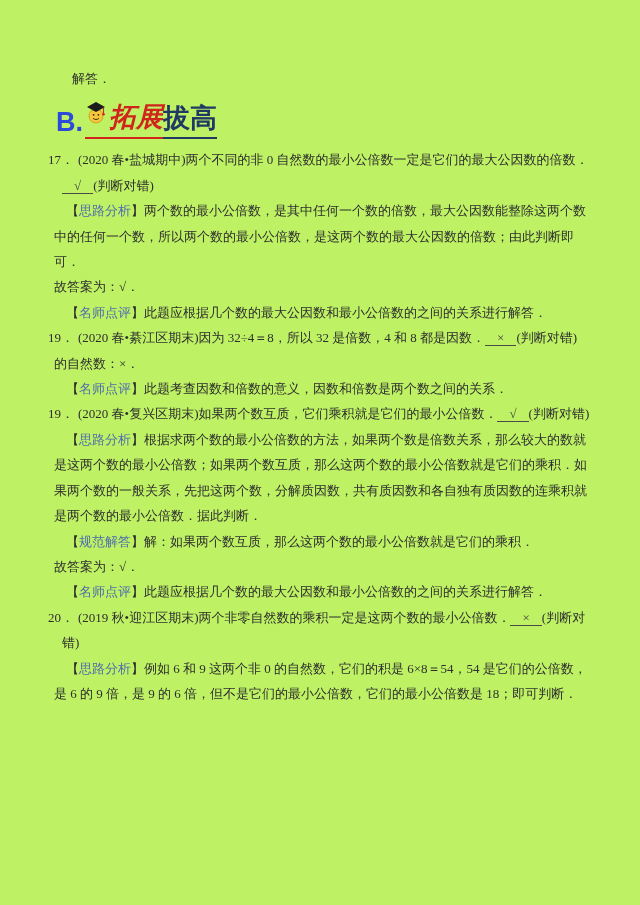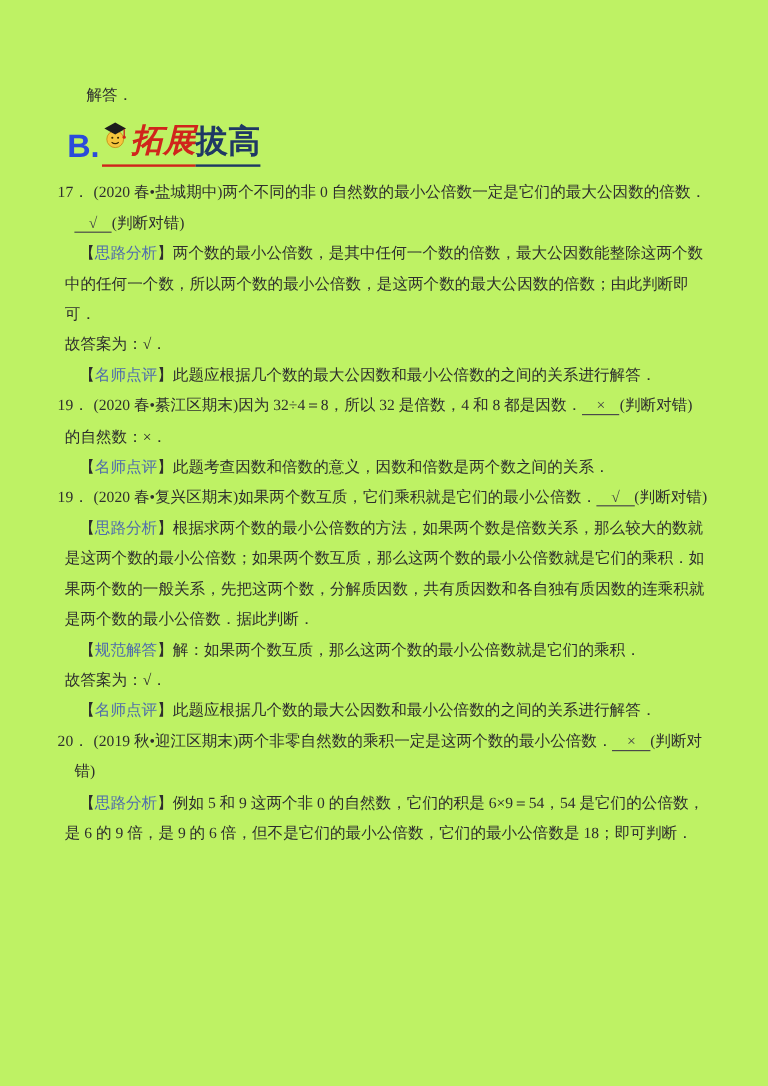--- a/index.html
+++ b/index.html
@@ -102,16 +102,16 @@
   <section class="question">
     <p class="stem"><span class="qnum">19．</span><span>(2020 春•复兴区期末)如果两个数互质，它们乘积就是它们的最小公倍数．</span><span class="answer">√</span><span>(判断对错)</span></p>
     <p class="labeled"><span class="bk">【</span><span class="lbl">思路分析</span><span class="bk">】</span><span>根据求两个数的最小公倍数的方法，如果两个数是倍数关系，那么较大的数就是这两个数的最小公倍数；如果两个数互质，那么这两个数的最小公倍数就是它们的乘积．如果两个数的一般关系，先把这两个数，分解质因数，共有质因数和各自独有质因数的连乘积就是两个数的最小公倍数．据此判断．</span></p>
     <p class="labeled"><span class="bk">【</span><span class="lbl">规范解答</span><span class="bk">】</span><span>解：如果两个数互质，那么这两个数的最小公倍数就是它们的乘积．</span></p>
     <p class="para">故答案为：√．</p>
     <p class="labeled"><span class="bk">【</span><span class="lbl">名师点评</span><span class="bk">】</span><span>此题应根据几个数的最大公因数和最小公倍数的之间的关系进行解答．</span></p>
   </section>
 
   <section class="question">
     <p class="stem"><span class="qnum">20．</span><span>(2019 秋•迎江区期末)两个非零自然数的乘积一定是这两个数的最小公倍数．</span><span class="answer">×</span><span>(判断对错)</span></p>
-    <p class="labeled"><span class="bk">【</span><span class="lbl">思路分析</span><span class="bk">】</span><span>例如 5 和 9 这两个非 0 的自然数，它们的积是 6×9＝54，54 是它们的公倍数，是 6 的 9 倍，是 9 的 6 倍，但不是它们的最小公倍数，它们的最小公倍数是 18；即可判断．</span></p>
+    <p class="labeled"><span class="bk">【</span><span class="lbl">思路分析</span><span class="bk">】</span><span>例如 6 和 9 这两个非 0 的自然数，它们的积是 6×8＝54，54 是它们的公倍数，是 6 的 9 倍，是 9 的 6 倍，但不是它们的最小公倍数，它们的最小公倍数是 18；即可判断．</span></p>
   </section>
 
 </div>
 
 </body></html>

